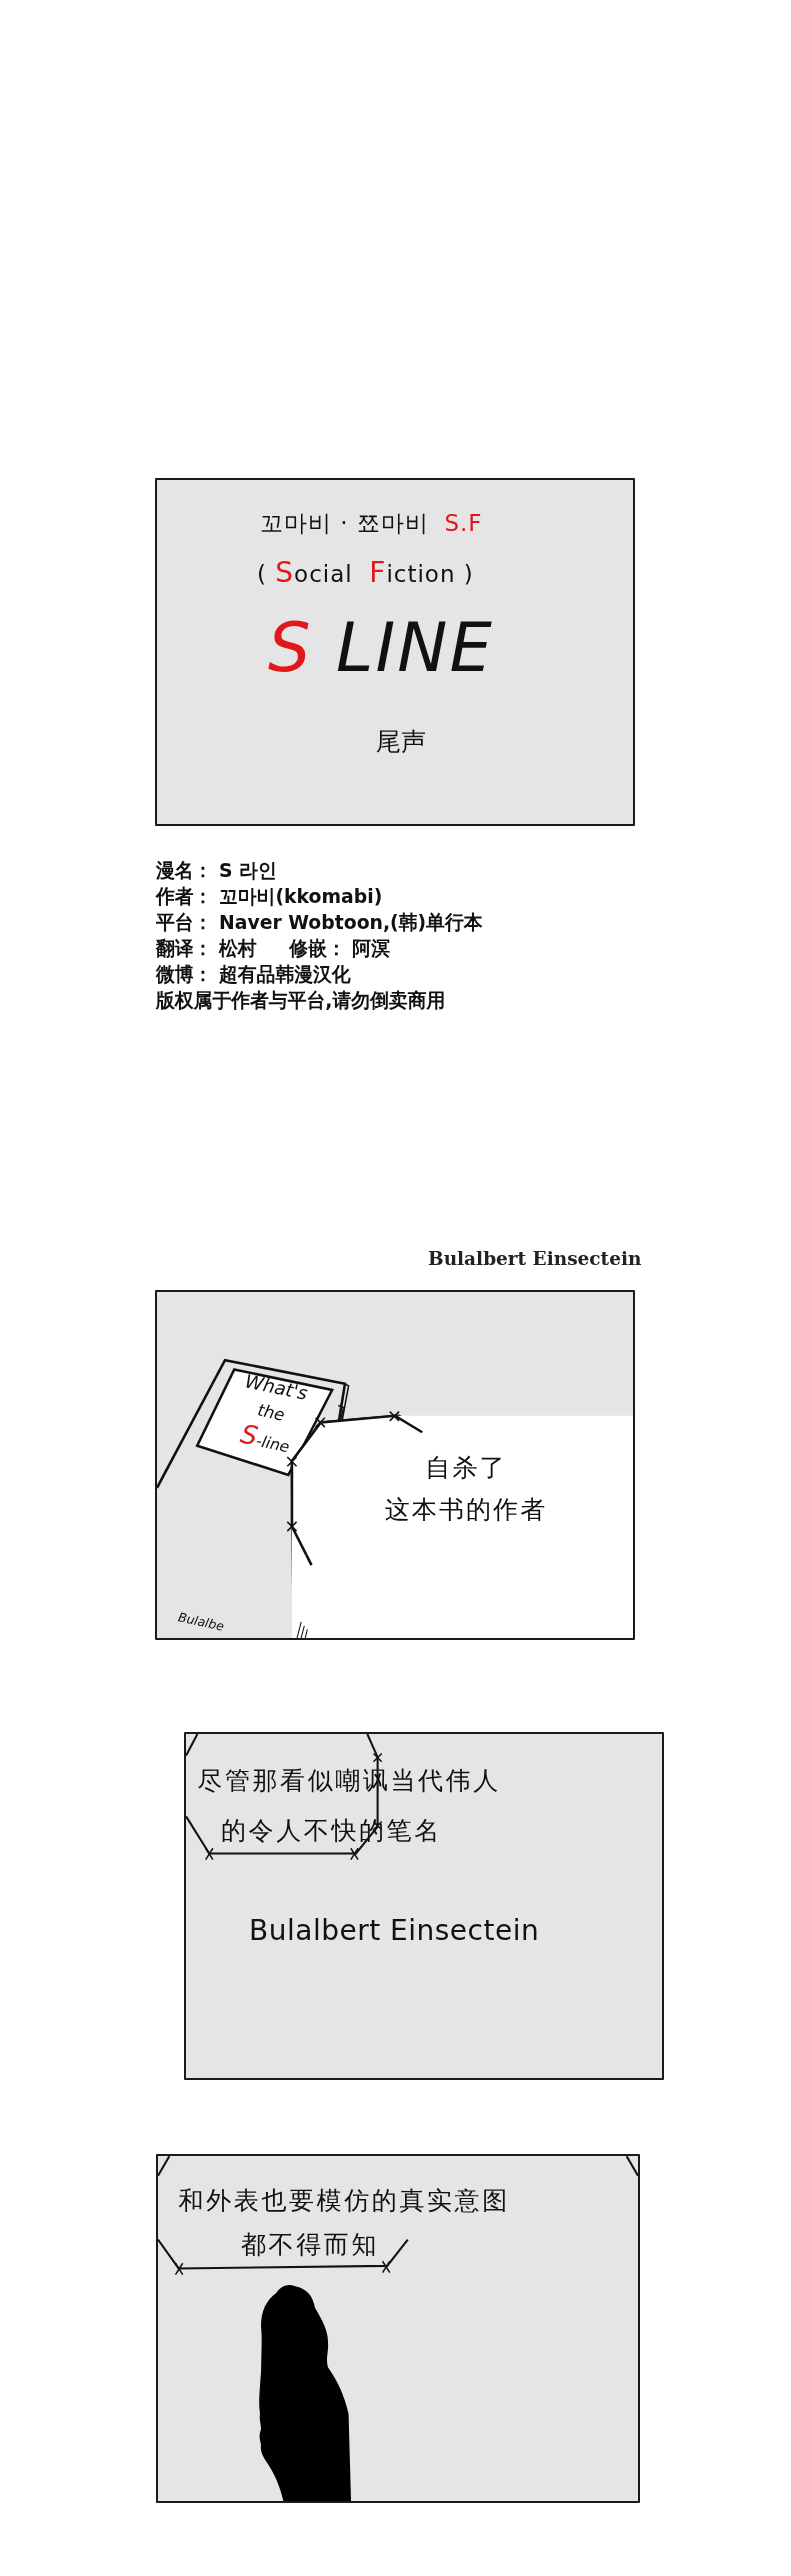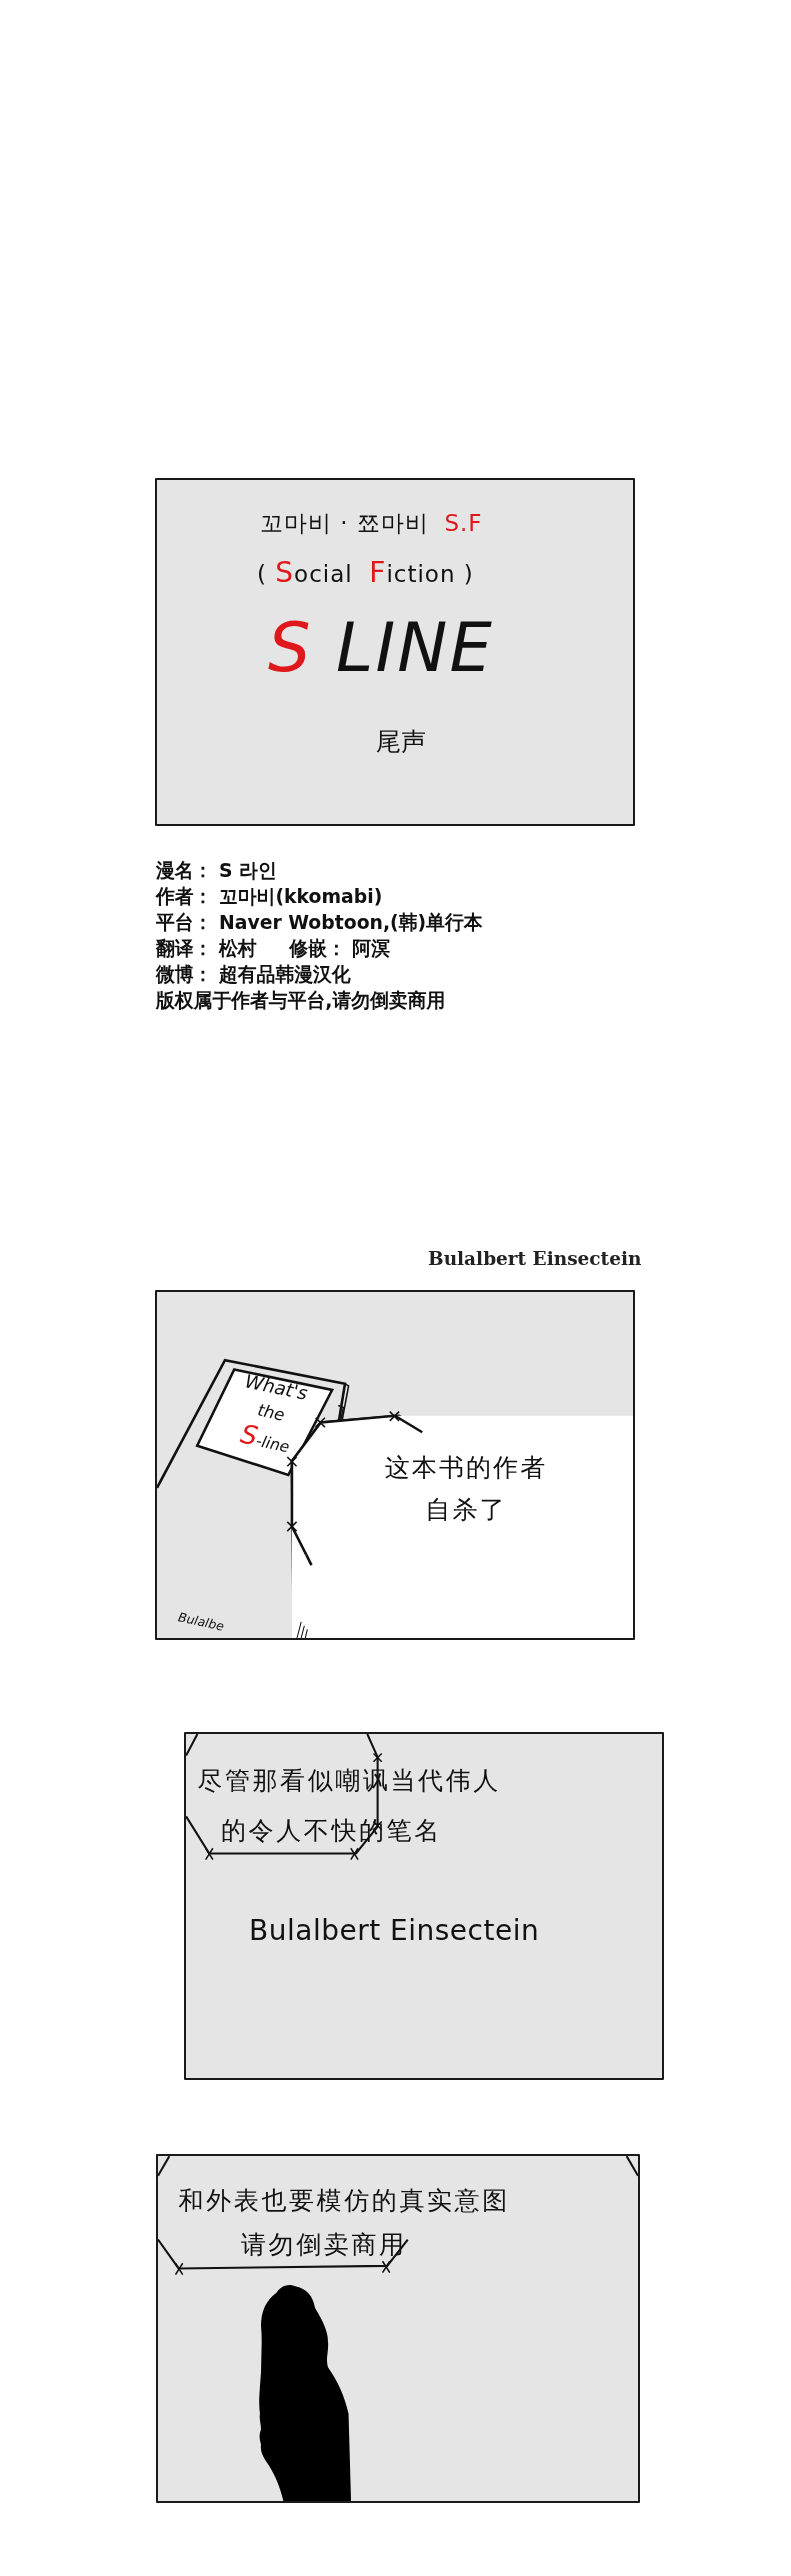--- a/index.html
+++ b/index.html
@@ -82,22 +82,22 @@
       <line x1="286" y1="679" x2="292" y2="655"></line>
     </g>
   </svg>
   <div class="abs hand" style="left:67px; top:82px; font-size:18.5px; font-style:italic; transform:rotate(12deg); line-height:26px; text-align:center; width:93px;">
     <div>What's</div>
     <div style="font-size:16.5px;">the</div>
     <div><span class="red" style="font-size:26px;">S</span><span style="font-size:15.5px;">-line</span></div>
   </div>
   <div class="abs hand" style="left:20.6px; top:322px; font-size:12.4px; font-style:italic; transform:rotate(12deg);">Bulalbe</div>
   <div class="caption hand" style="left:144px; top:155px; width:330px; line-height:42px; letter-spacing:2.1px;">
+    <div>自杀了</div>
     <div>这本书的作者</div>
-    <div>自杀了</div>
   </div>
 </div>
 
 <div class="panel" style="left:156px; top:1732px; width:480px; height:348px;margin-left:28px;">
   <svg width="480" height="348" viewBox="0 0 932 676">
     <polyline points="22,0 0,42" fill="none" stroke="#111" stroke-width="4"></polyline>
     <polyline points="0,160 45,232 330,232 372,180 372,45 352,0" fill="none" stroke="#111" stroke-width="4"></polyline>
     <g stroke="#111" stroke-width="3">
       <line x1="38" y1="222" x2="52" y2="244"></line>
         <line x1="52" y1="222" x2="38" y2="244"></line>
@@ -121,20 +121,20 @@
     <polyline points="910,0 932,38" fill="none" stroke="#111" stroke-width="4"></polyline>
     <polyline points="0,162 40,218 445,213 485,162" fill="none" stroke="#111" stroke-width="4"></polyline>
     <g stroke="#111" stroke-width="3">
       <line x1="34" y1="208" x2="48" y2="230"></line>
         <line x1="48" y1="208" x2="34" y2="230"></line>
       <line x1="436" y1="204" x2="450" y2="226"></line>
         <line x1="450" y1="204" x2="436" y2="226"></line>
     </g>
   </svg>
   <div class="abs hand" style="left:20.6px; top:28px; font-size:25px; letter-spacing:2.6px;">和外表也要模仿的真实意图</div>
-  <div class="abs hand" style="left:83px; top:72px; font-size:25px; letter-spacing:2.6px;">请勿倒卖商用</div>
+  <div class="abs hand" style="left:83px; top:72px; font-size:25px; letter-spacing:2.6px;">都不得而知</div>
   <svg width="480" height="349" viewBox="0 0 932 677">
     <path d="M 230,265 C 240,250 255,248 265,252 C 290,258 300,270 305,295 C 320,320 330,340 330,360 C 332,380 325,390 330,410
              C 350,440 360,460 370,500 L 375,677 L 245,677 C 240,650 228,620 215,600 C 205,585 198,575 200,560
              C 198,550 195,545 200,530 C 200,520 196,510 198,500 C 195,480 197,460 200,420 C 200,390 203,360 200,330 C 200,300 210,280 230,265 Z" fill="#000"></path>
   </svg>
 </div>
 
 
 </body></html>

